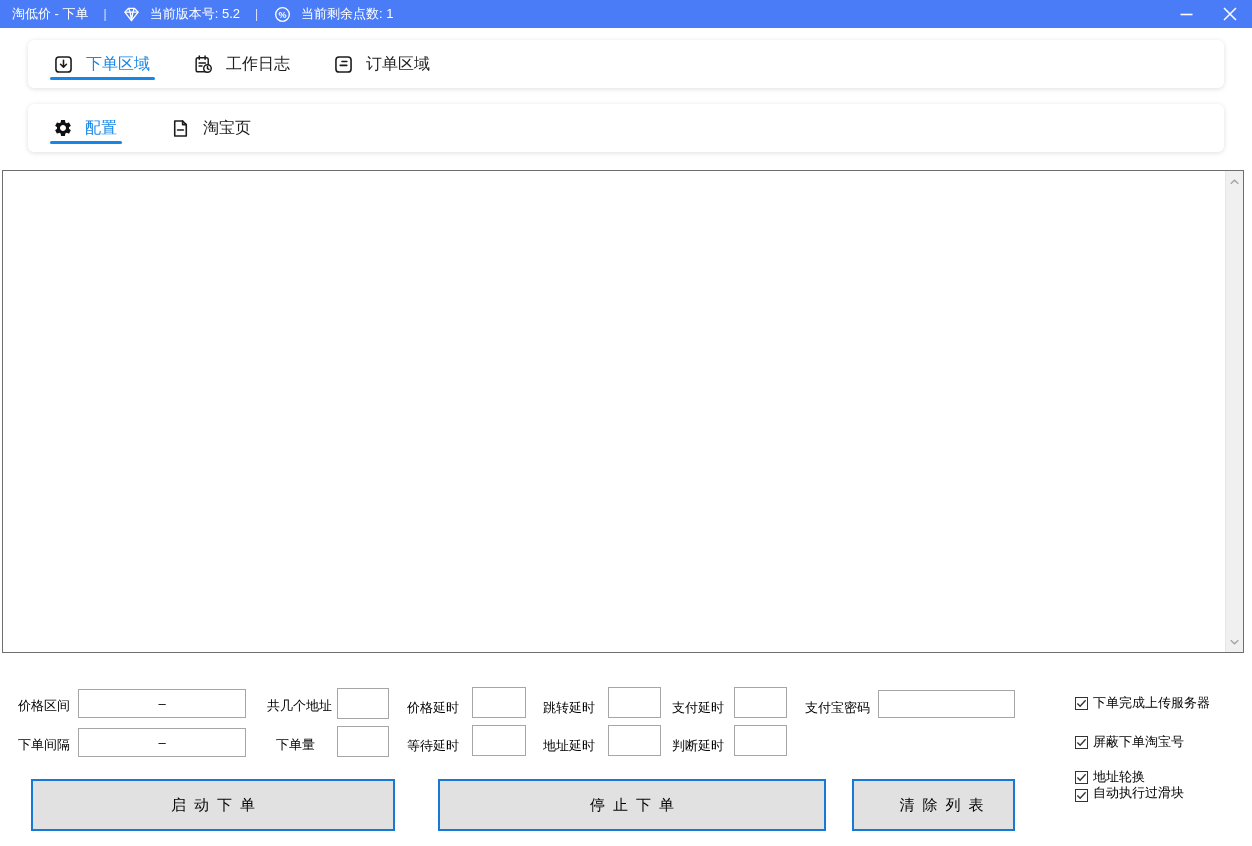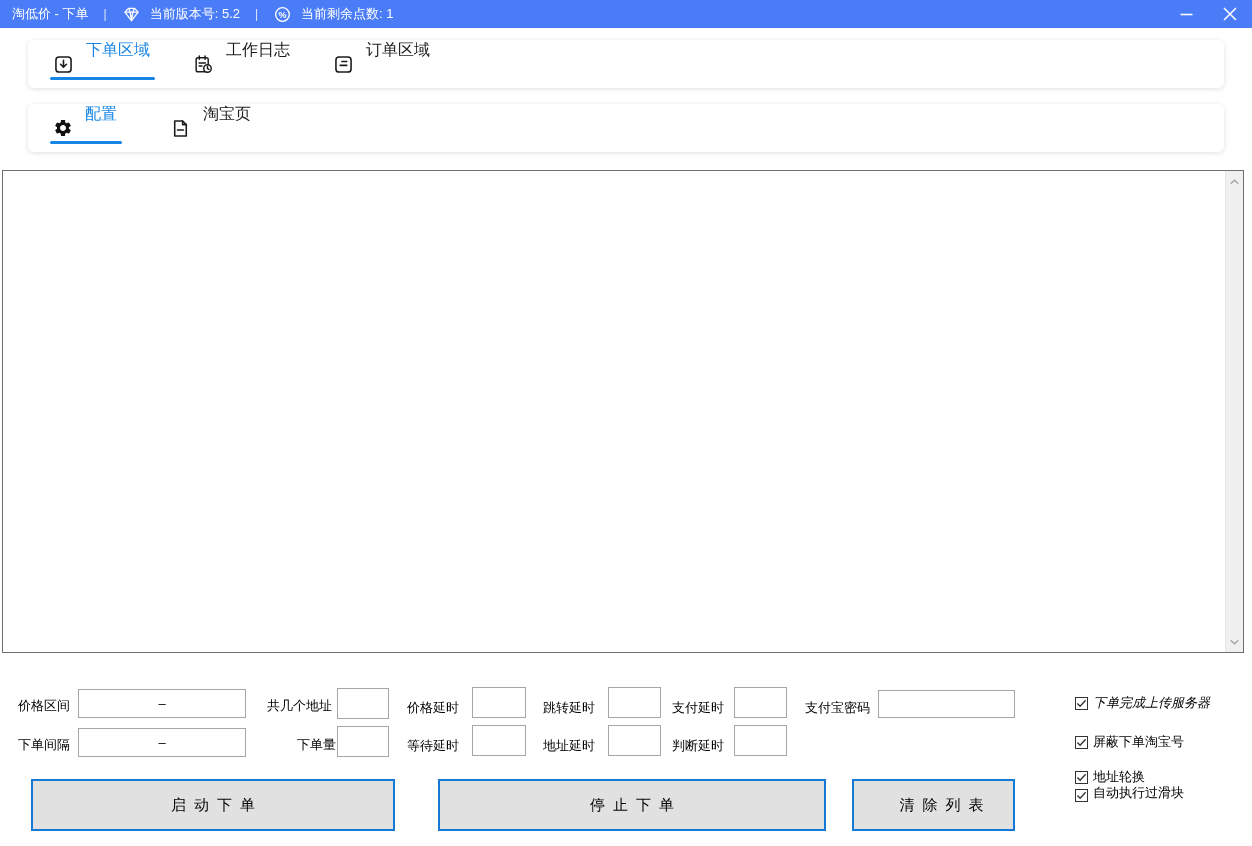--- a/index.html
+++ b/index.html
@@ -23,21 +23,21 @@
   .win-btn{width:44px;height:28px;display:flex;align-items:center;justify-content:center;cursor:pointer;}
   
   .card{
     position:absolute;left:28px;width:1196px;height:48px;background:#fff;
     border-radius:6px;box-shadow:0 1px 5px rgba(0,0,0,.13);
     display:flex;align-items:center;padding-left:25px;box-sizing:border-box;
   }
   .card1{top:40px;}
   .card2{top:104px;}
   .tab{
-    position:relative;height:100%;display:flex;gap:12px;
+    position:relative;height:100%;display:flex;align-items:center;gap:12px;
     margin-right:43px;font-size:16px;color:#1c1c1c;cursor:pointer;white-space:nowrap;
   }
   .card2 .tab{margin-right:53px;}
   .tab .ticon{display:flex;align-items:center;}
   .tab.active{color:#1886e6;}
   .tab.active::after{
     content:"";position:absolute;left:-3px;right:-5px;bottom:8px;height:3px;
     background:#1886e6;border-radius:2px;
   }
   
@@ -191,30 +191,30 @@
 <input class="finput" style="left: 472px; top: 687px; width: 54px; height: 31px;" value="">
 <span class="flabel" style="left:543px;top:699px;">跳转延时</span>
 <input class="finput" style="left: 608px; top: 687px; width: 53px; height: 31px;" value="">
 <span class="flabel" style="left:672px;top:699px;">支付延时</span>
 <input class="finput" style="left: 734px; top: 687px; width: 53px; height: 31px;" value="">
 <span class="flabel" style="left:805px;top:699px;">支付宝密码</span>
 <input class="finput" style="left: 878px; top: 690px; width: 137px; height: 28px;" value="">
 
 <span class="flabel" style="left:18px;top:736px;">下单间隔</span>
 <input class="finput center" style="left: 78px; top: 728px; width: 168px; height: 29px;" value="–">
-<span class="flabel" style="left:276px;top:736px;margin-left:21px;">下单量</span>
+<span class="flabel" style="left:276px;top:736px;">下单量</span>
 <input class="finput" style="left: 337px; top: 726px; width: 52px; height: 31px;" value="">
 <span class="flabel" style="left:407px;top:737px;">等待延时</span>
 <input class="finput" style="left: 472px; top: 725px; width: 54px; height: 31px;" value="">
 <span class="flabel" style="left:543px;top:737px;">地址延时</span>
 <input class="finput" style="left: 608px; top: 725px; width: 53px; height: 31px;" value="">
 <span class="flabel" style="left:672px;top:737px;">判断延时</span>
 <input class="finput" style="left: 734px; top: 725px; width: 53px; height: 31px;" value="">
 
-<div class="chk-row" style="top:694px;font-style:italic;">
+<div class="chk-row" style="top:694px;">
   <span class="chk-box">
     <svg width="11" height="11" viewBox="0 0 12 12" fill="none" stroke="#333" stroke-width="1.5">
         <polyline points="1.5,6 4.5,9 10.5,2.5"></polyline>
       </svg>
   </span>
   <span class="chk-label">下单完成上传服务器</span>
 </div>
 <div class="chk-row" style="top:733px;">
   <span class="chk-box">
     <svg width="11" height="11" viewBox="0 0 12 12" fill="none" stroke="#333" stroke-width="1.5">

